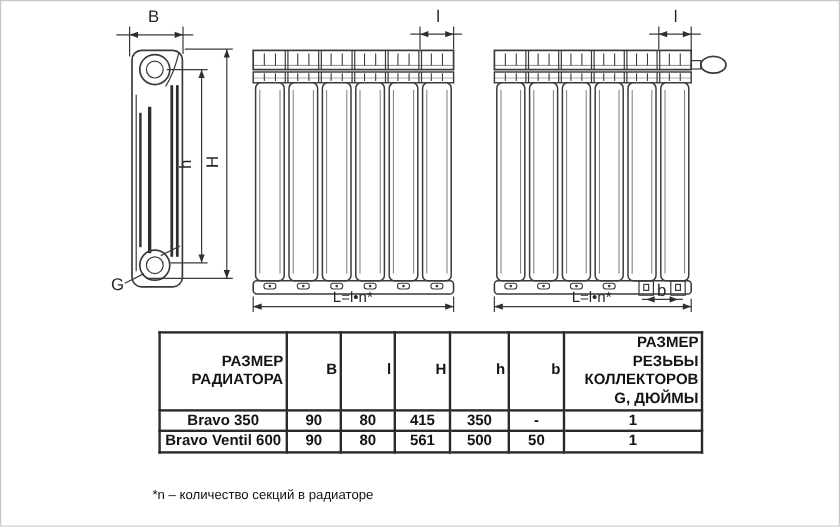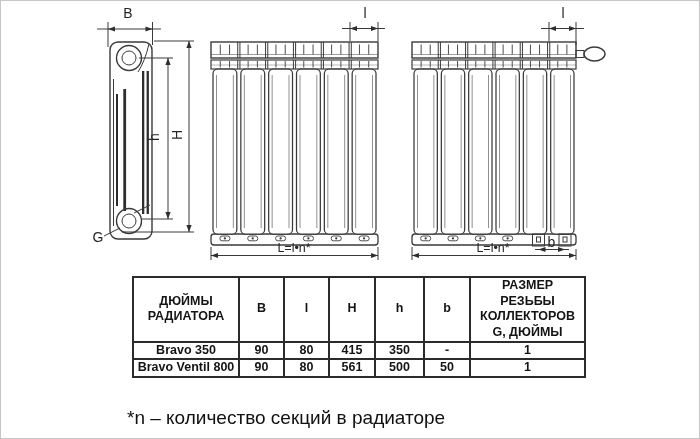--- a/index.html
+++ b/index.html
@@ -11,23 +11,23 @@
   .arr{fill:#2e2e2e;stroke:none;}
   svg text{font-family:"Liberation Sans",sans-serif;fill:#262626;font-size:14px;}
   svg text.small{font-size:12.5px;}
   
   #dim-table{position:absolute;left:131px;top:275px;width:452px;border-collapse:collapse;
              table-layout:fixed;font-size:12.5px;font-weight:600;color:#141414;}
   #dim-table th,#dim-table td{border:2px solid #2b2b2b;text-align:center;vertical-align:middle;
              padding:0 2px;line-height:1.25;}
   #dim-table thead tr{height:52px;}
   #dim-table tbody tr{height:17px;padding-left:24px;}
-  #dim-table th{font-weight:600;}
-  
-  #footnote{position:absolute;left:126px;top:406px;font-size:19px;font-weight:500;color:#111;}
+  #dim-table th{font-weight:600;text-align:right;}
+  
+  #footnote{position:absolute;left:126px;top:406px;font-size:11px;font-weight:500;color:#111;}
 </style>
 </head>
 <body>
 
 <div id="page">
 
   <svg id="drawing" width="700" height="270" viewBox="0 0 700 270">
 
     <g>
       <rect class="dln thick" x="109" y="41" width="42" height="197" rx="8" fill="#fff"></rect>
@@ -300,41 +300,41 @@
       <col style="width:106px">
         <col style="width:45px">
         <col style="width:45px">
       <col style="width:46px">
         <col style="width:49px">
         <col style="width:46px">
       <col style="width:115px">
     </colgroup>
     <thead>
       <tr>
-        <th>ДЮЙМЫ РАДИАТОРА</th>
+        <th>РАЗМЕР РАДИАТОРА</th>
         <th>B</th>
         <th>l</th>
         <th>H</th>
         <th>h</th>
         <th>b</th>
         <th>РАЗМЕР РЕЗЬБЫ КОЛЛЕКТОРОВ G, ДЮЙМЫ</th>
       </tr>
     </thead>
     <tbody>
       <tr>
         <td>Bravo 350</td>
         <td>90</td>
         <td>80</td>
         <td>415</td>
         <td>350</td>
         <td>-</td>
         <td>1</td>
       </tr>
       <tr>
-        <td>Bravo Ventil 800</td>
+        <td>Bravo Ventil 600</td>
         <td>90</td>
         <td>80</td>
         <td>561</td>
         <td>500</td>
         <td>50</td>
         <td>1</td>
       </tr>
     </tbody>
   </table>
 

